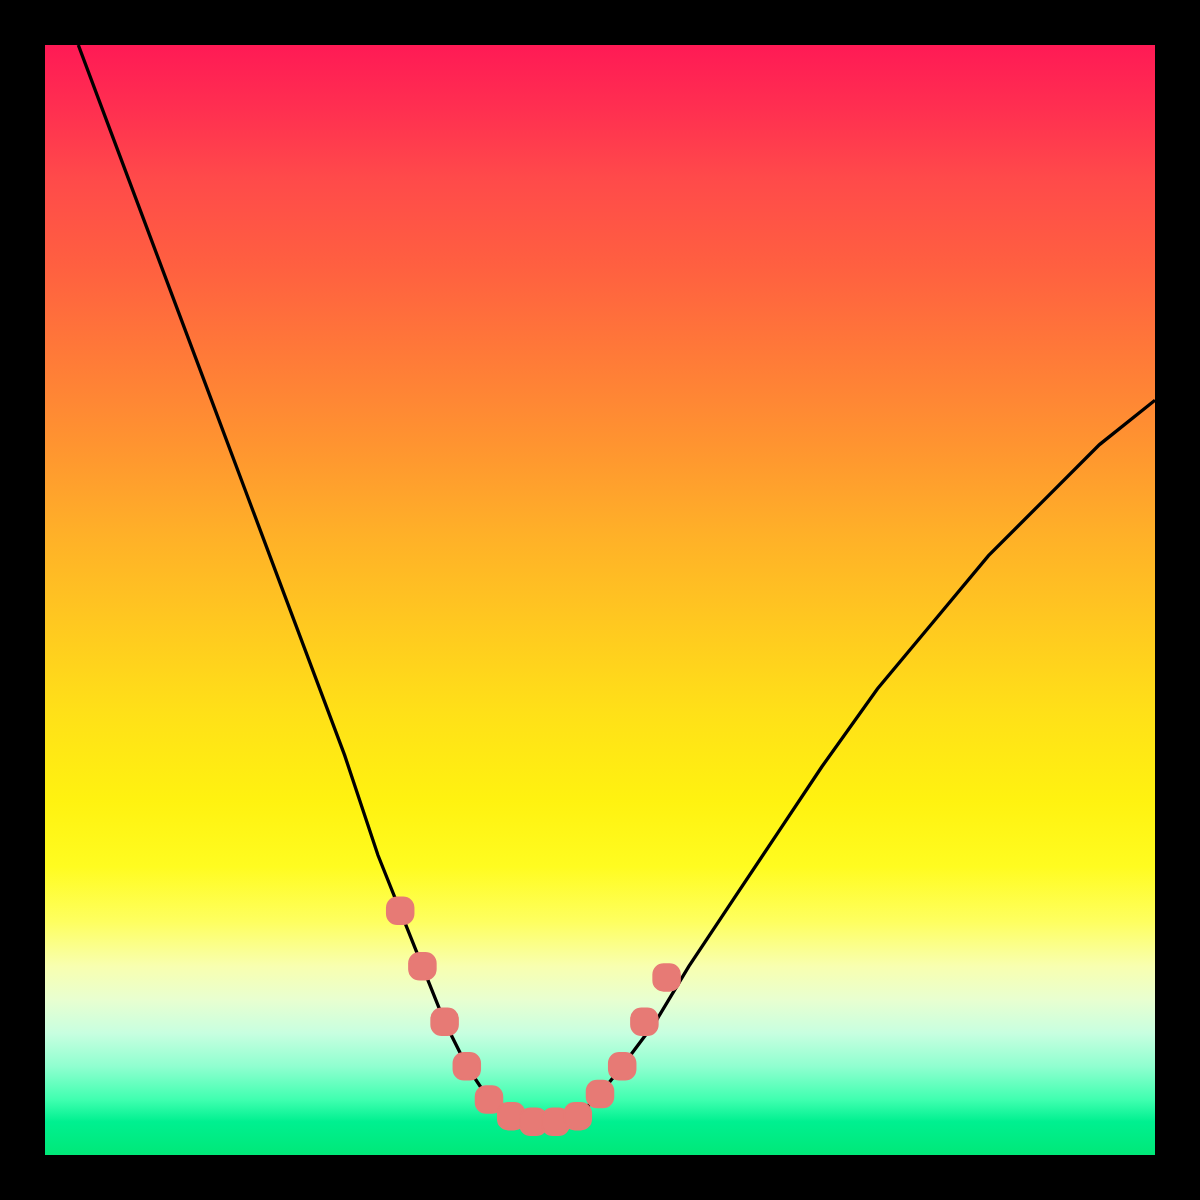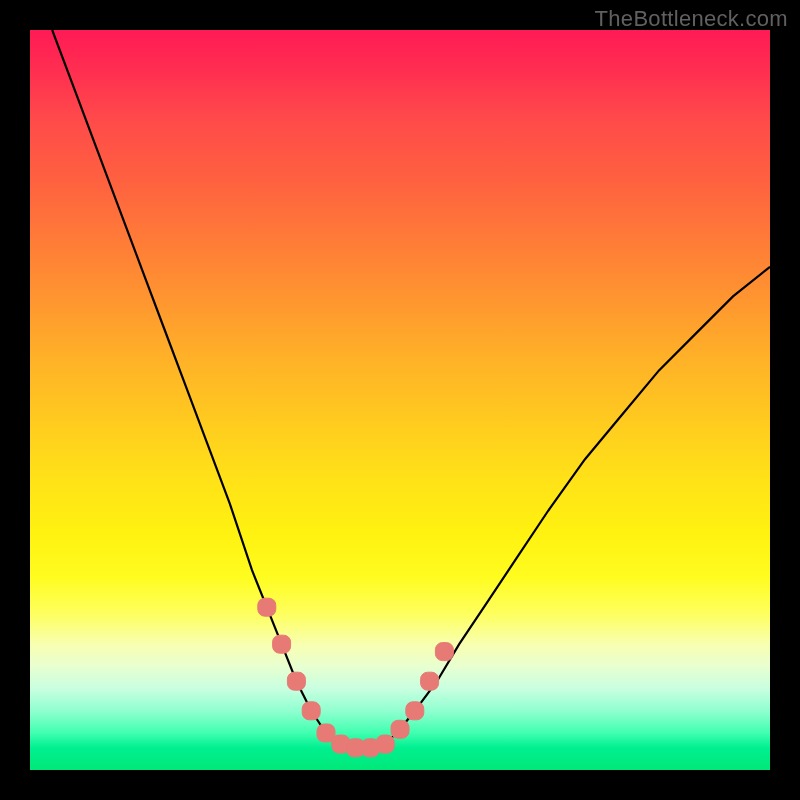--- a/index.html
+++ b/index.html
@@ -61,21 +61,20 @@
   .marker {
     fill: #e77a75;
     stroke: #e77a75;
     stroke-width: 1;
   }
 </style>
 </head>
 <body>
 
 <div class="outer">
-  <div class="watermark">TheBottleneck.com</div>
   <div class="plot-area">
     <div class="gradient-bg"></div>
     <svg class="curve-svg" viewBox="0 0 740 740">
       <path id="curvePath" class="curve-path" d="M22.2 0.0 L44.4 59.2 L66.6 118.4 L88.8 177.6 L111.0 236.8 L133.2 296.0 L155.4 355.2 L177.6 414.4 L199.8 473.6 L222.0 540.2 L236.8 577.2 L251.6 614.2 L266.4 651.2 L281.2 680.8 L296.0 703.0 L310.8 714.1 L325.6 717.8 L340.4 717.8 L355.2 714.1 L370.0 699.3 L384.8 680.8 L407.0 651.2 L429.2 614.2 L458.8 569.8 L488.4 525.4 L518.0 481.0 L555.0 429.2 L592.0 384.8 L629.0 340.4 L666.0 303.4 L703.0 266.4 L740.0 236.8"></path>
       <g id="markerGroup">
           <rect x="227.8" y="568.2" width="18" height="18" rx="7" ry="7" class="marker"></rect>
           <rect x="242.6" y="605.2" width="18" height="18" rx="7" ry="7" class="marker"></rect>
           <rect x="257.4" y="642.2" width="18" height="18" rx="7" ry="7" class="marker"></rect>
           <rect x="272.2" y="671.8" width="18" height="18" rx="7" ry="7" class="marker"></rect>
           <rect x="287.0" y="694.0" width="18" height="18" rx="7" ry="7" class="marker"></rect>

